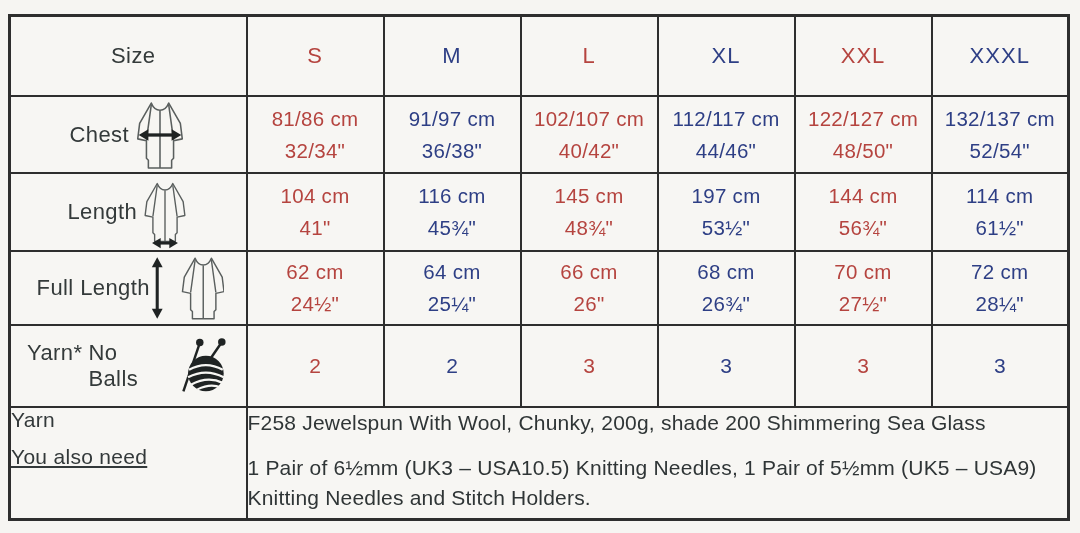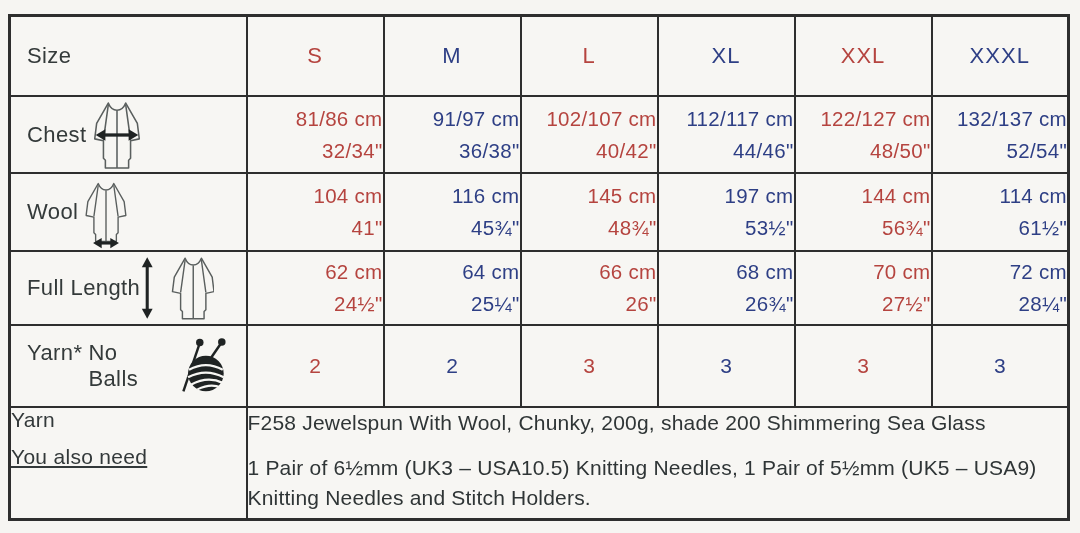--- a/index.html
+++ b/index.html
@@ -25,33 +25,33 @@
   col.c-size{width:137px;}
 
   .row-header td{height:78px;}
   .row-chest td{height:75px;}
   .row-width td{height:73px;}
   .row-length td{height:72px;}
   .row-yarn td{height:80px;}
   .row-footer td{height:112px;vertical-align:top;}
 
   .label-cell{
-    display:flex;align-items:center;justify-content:flex-start;
+    display:flex;align-items:center;justify-content:center;
     height:100%;padding:0 6px 0 16px;box-sizing:border-box;
   }
   .label-text{
     font-size:22px;letter-spacing:0.4px;color:#343a3a;
   }
   .label-stack{display:flex;gap:6px;}
   .icon-wrap{display:flex;align-items:center;justify-content:center;margin-right:6px;}
 
   .size-head{
     text-align:center;font-size:22px;letter-spacing:1px;
   }
-  .val-cell{text-align:right;font-size:20.5px;line-height:1.55;letter-spacing:0.3px;}
+  .val-cell{text-align:center;font-size:20.5px;line-height:1.55;letter-spacing:0.3px;}
   .balls-cell{text-align:center;font-size:21px;}
 
   .c-red{color:#b5443f;}
   .c-blue{color:#2e3f85;}
 
   .footer-label-cell{
     padding:16px 10px 0 16px;box-sizing:border-box;
   }
   .footer-label-cell .fl{
     font-size:21px;color:#33393a;letter-spacing:0.3px;
@@ -143,21 +143,21 @@
         </td>
     <td class="val-cell c-blue">
           <div>132/137 cm</div>
           <div>52/54"</div>
         </td>
   </tr>
 
   <tr class="row-width">
     <td>
       <div class="label-cell">
-        <span class="label-text">Wool</span>
+        <span class="label-text">Length</span>
         <span class="icon-wrap">
           <svg width="56" height="76" viewBox="0 0 64 88">
             <use href="#sweater" y="0"></use>
             <path class="arrow-stroke" d="M24,80 L40,80"></path>
             <polygon class="arrow-head" points="17,80 27,74 27,86"></polygon>
             <polygon class="arrow-head" points="47,80 37,74 37,86"></polygon>
           </svg>
         </span>
       </div>
     </td>

